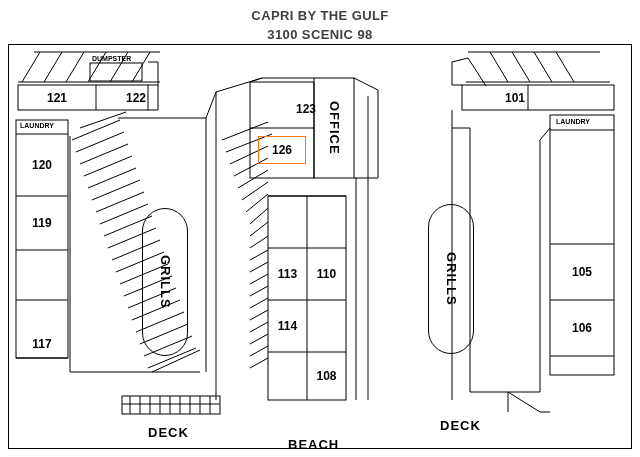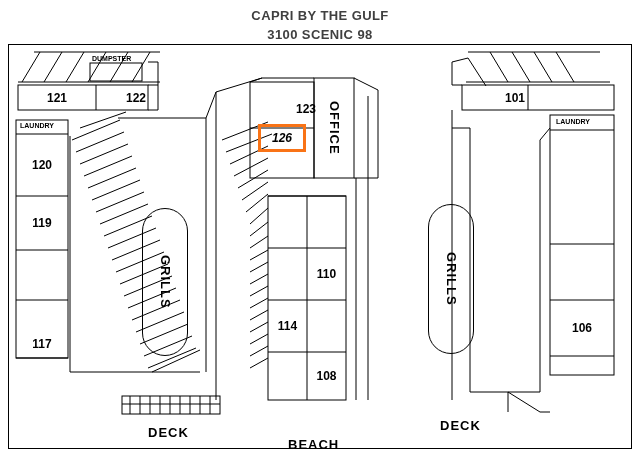--- a/index.html
+++ b/index.html
@@ -212,34 +212,36 @@
 
   <div class="unit" style="left:16px; top:134px; width:52px; height:62px; border:none;">120</div>
   <div class="unit" style="left:16px; top:196px; width:52px; height:54px; border:none;">119</div>
   <div class="unit" style="left:16px; top:300px; width:52px; height:58px; border:none;margin-top:15px;">117</div>
 
   <div class="grill" style="left:142px; top:208px; width:46px; height:148px;">
     <span>GRILLS</span>
   </div>
 
   <div class="unit" style="left:250px; top:95px; width:64px; height:28px; border:none;padding-left:48px;">123</div>
-  <div class="unit" style="left:258px; top:124px; width:48px; height:28px; border:3px solid #f97316;font-style:italic;">126</div>
+  <div class="unit" style="left:258px; top:136px; width:48px; height:28px; border:1px solid #f97316;">126</div>
 
   <div class="office" style="left:314px; top:78px; width:40px; height:100px; border:none;">
     <span>OFFICE</span>
   </div>
 
+  <div class="unit" style="left:268px; top:248px; width:39px; height:52px; border:none;">113</div>
   <div class="unit" style="left:307px; top:248px; width:39px; height:52px; border:none;">110</div>
   <div class="unit" style="left:268px; top:300px; width:39px; height:52px; border:none;">114</div>
   <div class="unit" style="left:307px; top:352px; width:39px; height:48px; border:none;">108</div>
 
   <div class="unit" style="left:462px; top:85px; width:66px; height:25px; border:none;padding-left:40px;">101</div>
 
   <div class="label tiny" style="left:556px; top:118px;">LAUNDRY</div>
 
+  <div class="unit" style="left:550px; top:244px; width:64px; height:56px; border:none;">105</div>
   <div class="unit" style="left:550px; top:300px; width:64px; height:56px; border:none;">106</div>
 
   <div class="grill" style="left:428px; top:204px; width:46px; height:150px;">
     <span>GRILLS</span>
   </div>
 
   <div class="label deck-label" style="left:148px; top:425px;">DECK</div>
   <div class="label beach-label" style="left:288px; top:437px;">BEACH</div>
   <div class="label deck-label" style="left:440px; top:418px;">DECK</div>
 

